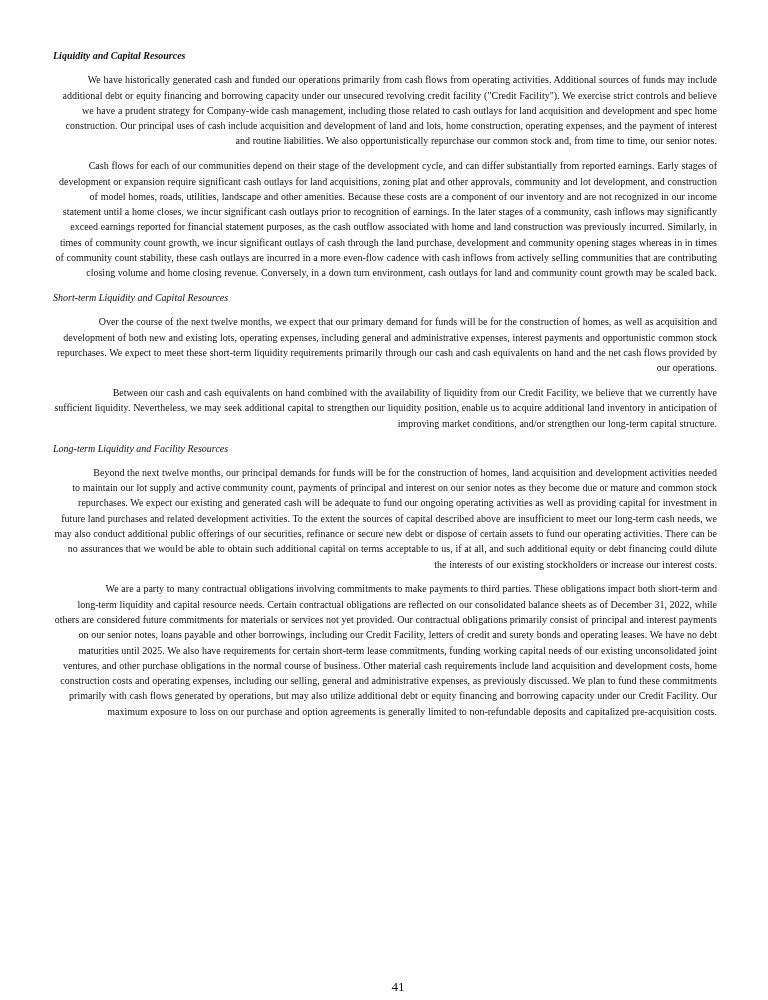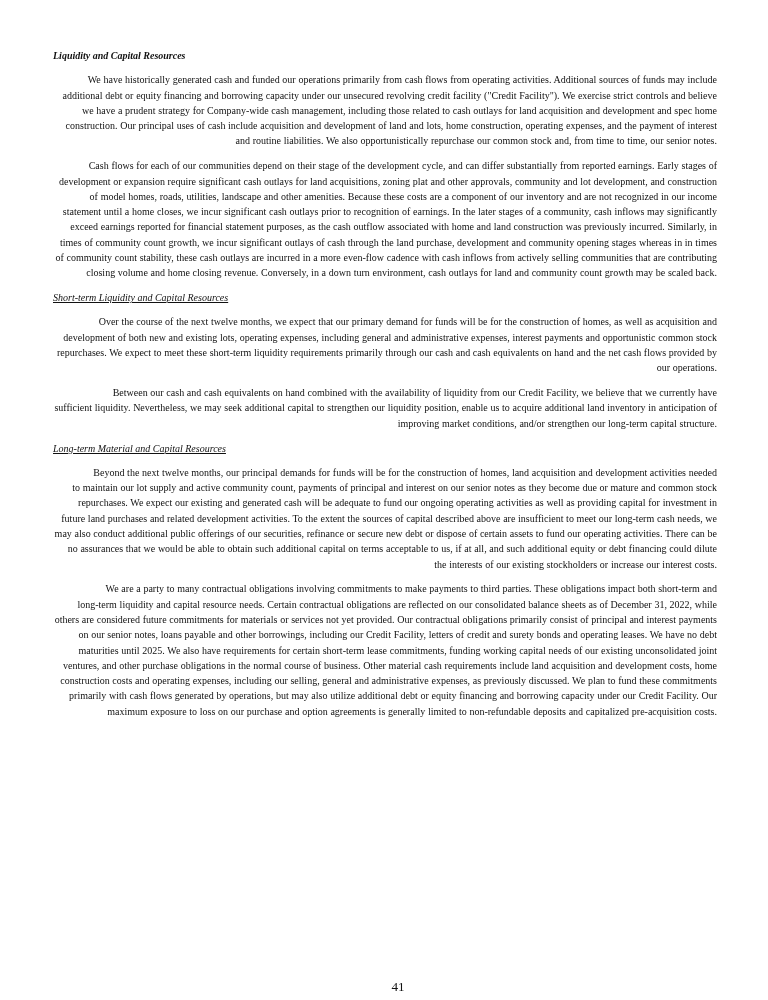--- a/index.html
+++ b/index.html
@@ -25,21 +25,20 @@
     }
     .section-title {
       font-weight: bold;
       font-style: italic;
       margin: 0 0 9px 0;
     }
     .subsection-title {
       font-style: italic;
       font-weight: normal;
       margin: 0 0 9px 0;
-      text-decoration: underline;
     }
     .para {
       margin: 0 0 9.5px 0;
       text-indent: 30px;
       text-align: right;
       word-spacing: 0.2px;
     }
     .page-number {
       position: absolute;
       left: 0;
@@ -57,19 +56,19 @@
 <div class="page">
   <div class="section-title">Liquidity and Capital Resources</div>
 
   <p class="para">We have historically generated cash and funded our operations primarily from cash flows from operating activities. Additional sources of funds may include additional debt or equity financing and borrowing capacity under our unsecured revolving credit facility ("Credit Facility"). We exercise strict controls and believe we have a prudent strategy for Company-wide cash management, including those related to cash outlays for land acquisition and development and spec home construction. Our principal uses of cash include acquisition and development of land and lots, home construction, operating expenses, and the payment of interest and routine liabilities. We also opportunistically repurchase our common stock and, from time to time, our senior notes.</p>
   <p class="para">Cash flows for each of our communities depend on their stage of the development cycle, and can differ substantially from reported earnings. Early stages of development or expansion require significant cash outlays for land acquisitions, zoning plat and other approvals, community and lot development, and construction of model homes, roads, utilities, landscape and other amenities. Because these costs are a component of our inventory and are not recognized in our income statement until a home closes, we incur significant cash outlays prior to recognition of earnings. In the later stages of a community, cash inflows may significantly exceed earnings reported for financial statement purposes, as the cash outflow associated with home and land construction was previously incurred. Similarly, in times of community count growth, we incur significant outlays of cash through the land purchase, development and community opening stages whereas in in times of community count stability, these cash outlays are incurred in a more even-flow cadence with cash inflows from actively selling communities that are contributing closing volume and home closing revenue. Conversely, in a down turn environment, cash outlays for land and community count growth may be scaled back.</p>
 
   <div class="subsection-title">Short-term Liquidity and Capital Resources</div>
   <p class="para">Over the course of the next twelve months, we expect that our primary demand for funds will be for the construction of homes, as well as acquisition and development of both new and existing lots, operating expenses, including general and administrative expenses, interest payments and opportunistic common stock repurchases. We expect to meet these short-term liquidity requirements primarily through our cash and cash equivalents on hand and the net cash flows provided by our operations.</p>
   <p class="para">Between our cash and cash equivalents on hand combined with the availability of liquidity from our Credit Facility, we believe that we currently have sufficient liquidity. Nevertheless, we may seek additional capital to strengthen our liquidity position, enable us to acquire additional land inventory in anticipation of improving market conditions, and/or strengthen our long-term capital structure.</p>
 
-  <div class="subsection-title">Long-term Material and Capital Resources</div>
+  <div class="subsection-title">Long-term Liquidity and Facility Resources</div>
   <p class="para">Beyond the next twelve months, our principal demands for funds will be for the construction of homes, land acquisition and development activities needed to maintain our lot supply and active community count, payments of principal and interest on our senior notes as they become due or mature and common stock repurchases. We expect our existing and generated cash will be adequate to fund our ongoing operating activities as well as providing capital for investment in future land purchases and related development activities. To the extent the sources of capital described above are insufficient to meet our long-term cash needs, we may also conduct additional public offerings of our securities, refinance or secure new debt or dispose of certain assets to fund our operating activities. There can be no assurances that we would be able to obtain such additional capital on terms acceptable to us, if at all, and such additional equity or debt financing could dilute the interests of our existing stockholders or increase our interest costs.</p>
 
   <p class="para">We are a party to many contractual obligations involving commitments to make payments to third parties. These obligations impact both short-term and long-term liquidity and capital resource needs. Certain contractual obligations are reflected on our consolidated balance sheets as of December 31, 2022, while others are considered future commitments for materials or services not yet provided. Our contractual obligations primarily consist of principal and interest payments on our senior notes, loans payable and other borrowings, including our Credit Facility, letters of credit and surety bonds and operating leases. We have no debt maturities until 2025. We also have requirements for certain short-term lease commitments, funding working capital needs of our existing unconsolidated joint ventures, and other purchase obligations in the normal course of business. Other material cash requirements include land acquisition and development costs, home construction costs and operating expenses, including our selling, general and administrative expenses, as previously discussed. We plan to fund these commitments primarily with cash flows generated by operations, but may also utilize additional debt or equity financing and borrowing capacity under our Credit Facility. Our maximum exposure to loss on our purchase and option agreements is generally limited to non-refundable deposits and capitalized pre-acquisition costs.</p>
 </div>
 
 <div class="page-number">41</div>
 
 </body></html>

